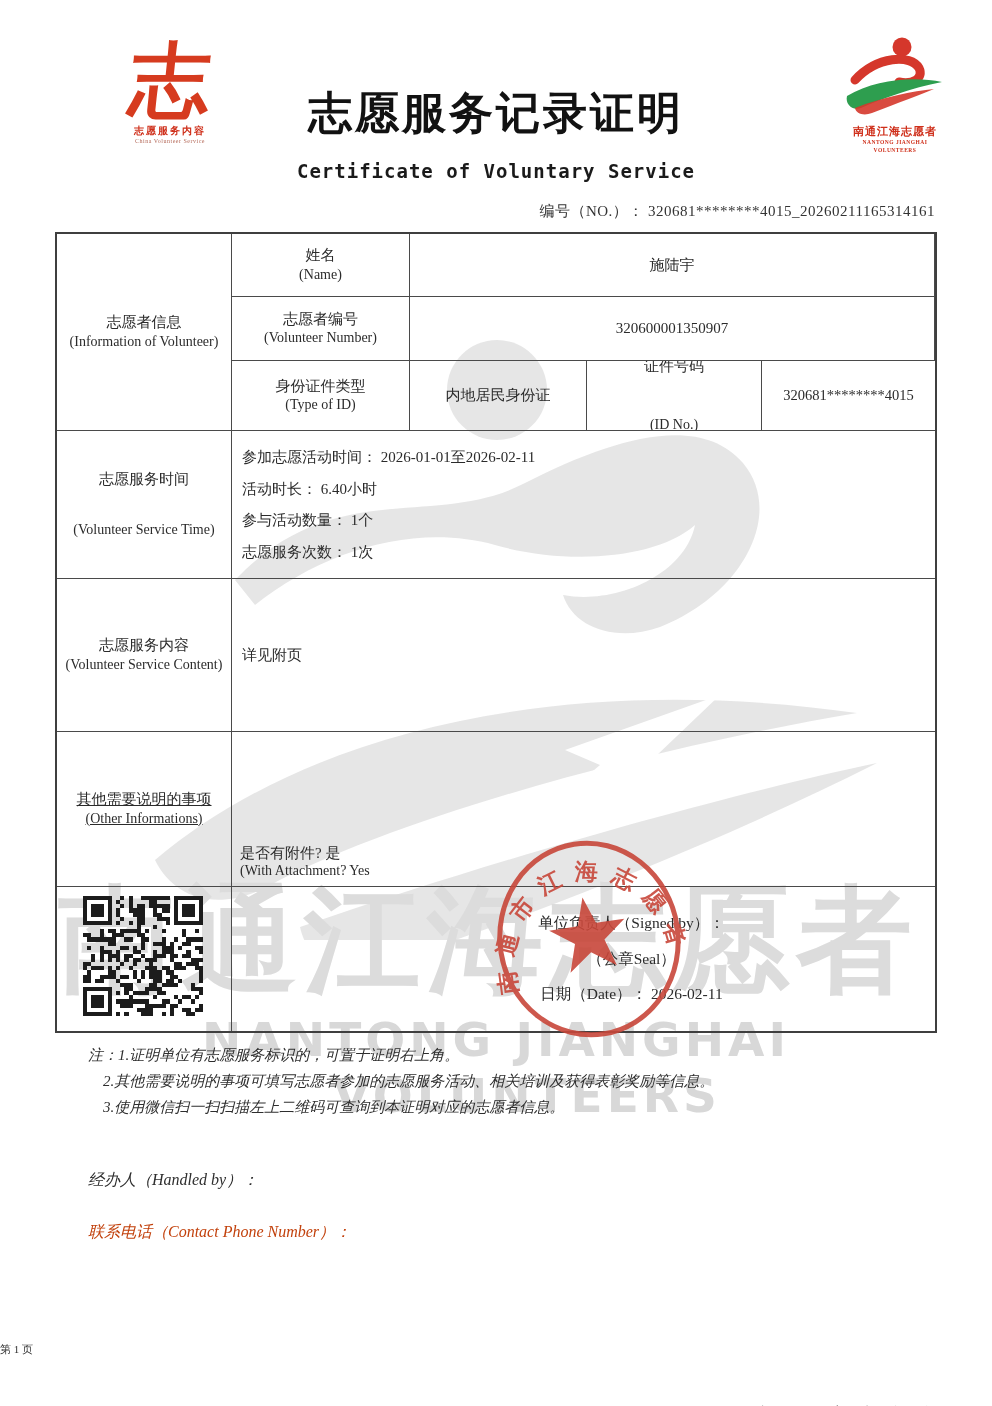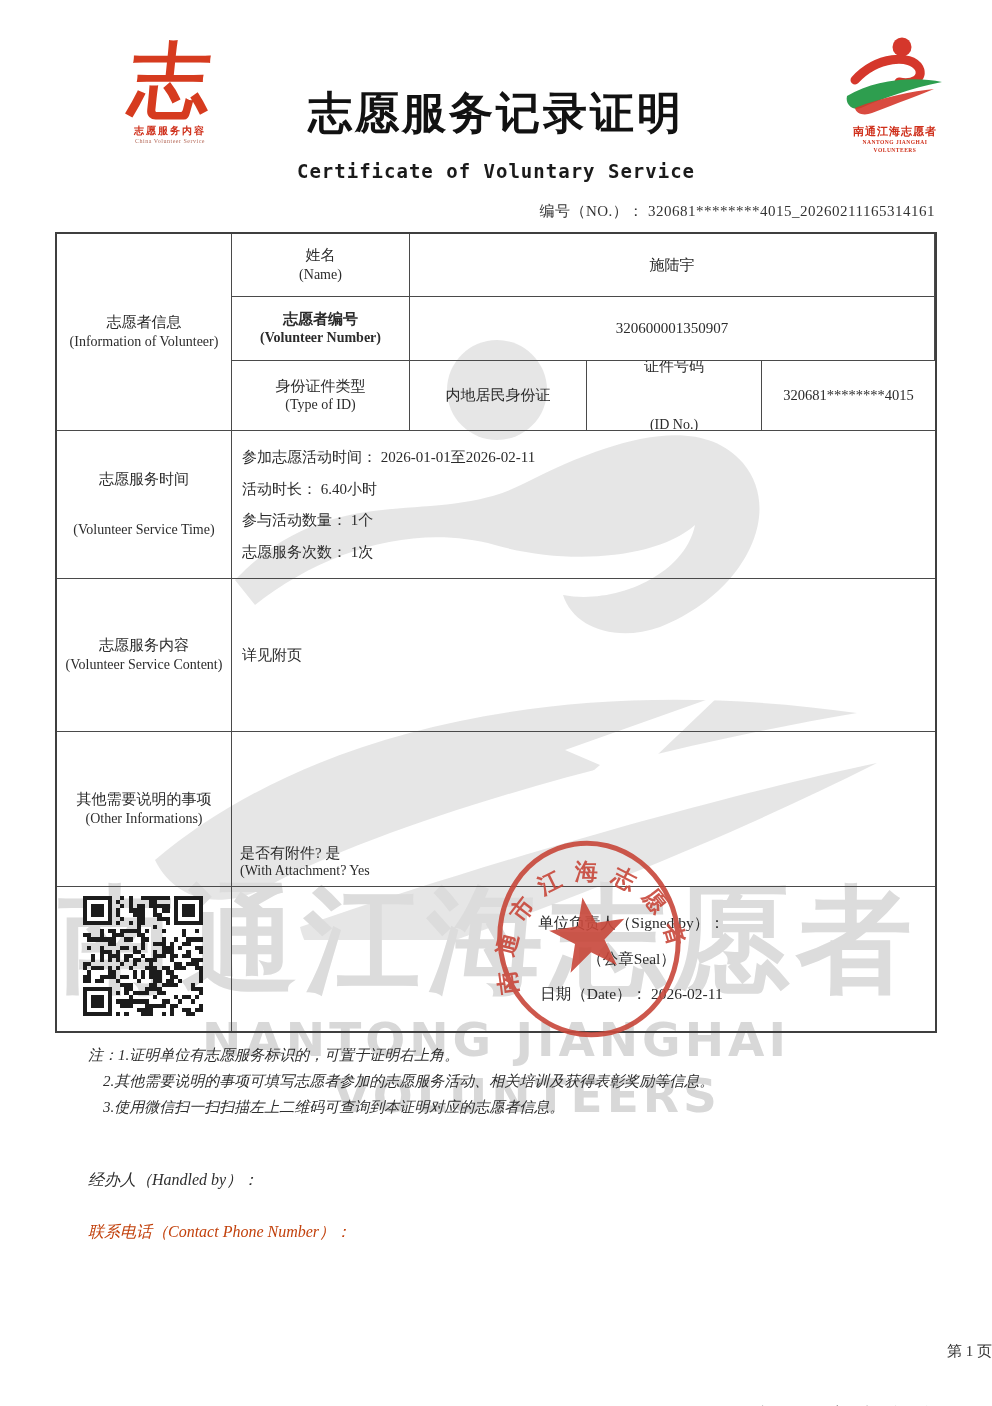--- a/index.html
+++ b/index.html
@@ -68,49 +68,49 @@
     font-size:15px; line-height:1.35; text-align:center; color:#2b2b2b;
     overflow:hidden;
   }
   .cell .en { font-size:14px; }
   .no-r { border-right:none; }
   .no-b { border-bottom:none; }
   .lblcol { flex-direction:column; padding:2px 8px; }
   .c-info   { grid-area:1/1/4/2; }
   .c-nameL  { grid-area:1/2/2/3; }
   .c-nameV  { grid-area:1/3/2/6; }
-  .c-numL   { grid-area:2/2/3/3;font-weight:bold; }
+  .c-numL   { grid-area:2/2/3/3; }
   .c-numV   { grid-area:2/3/3/6; }
   .c-idtL   { grid-area:3/2/4/3; }
   .c-idtV   { grid-area:3/3/4/4; }
   .c-idnL   { grid-area:3/4/4/5;gap:40px; }
   .c-idnV   { grid-area:3/5/4/6; font-size:14.5px; }
   .c-timeL  { grid-area:4/1/5/2;gap:31px; }
   .c-timeC  { grid-area:4/2/5/6; flex-direction:column; align-items:flex-start;
               justify-content:space-around; padding:10px 10px 10px 10px; text-align:left; }
   .c-contL  { grid-area:5/1/6/2; }
   .c-contV  { grid-area:5/2/6/6; justify-content:flex-start; padding-left:10px; text-align:left; }
-  .c-othL   { grid-area:6/1/7/2; }
+  .c-othL   { grid-area:6/1/7/2;text-decoration:underline; }
   .c-othC   { grid-area:6/2/7/6; flex-direction:column; align-items:flex-start;
               justify-content:flex-end; padding:0 0 6px 8px; text-align:left; }
   .c-othC .en { line-height:1.2; }
   .c-qr     { grid-area:7/1/8/2; justify-content:flex-start; align-items:flex-start; padding:9px 0 0 26px; }
   .c-sig    { grid-area:7/2/8/6; flex-direction:column; justify-content:center;
               gap:15px; padding-left:96px; font-size:15.5px; }
   
   .seal { position:absolute; z-index:3; left:490px; top:833px; pointer-events:none; opacity:0.9; }
   
   .notes {
     position:absolute; z-index:2; left:88px; top:1042px; width:840px;
     font-style:italic; font-size:15px; line-height:26px; color:#2e2e2e;
   }
   .notes .cont { padding-left:15px; }
   .handled { position:absolute; z-index:2; left:88px; top:1170px; font-style:italic; font-size:16px; color:#2e2e2e; }
   .contact { position:absolute; z-index:2; left:88px; top:1222px; font-style:italic; font-size:16px; color:#c2410c; }
-  .foot-page { position:absolute; z-index:2; left:0; top:1342px; width:100%; text-align:right; font-size:15px; color:#333; }
+  .foot-page { position:absolute; z-index:2; left:0; top:1342px; width:100%; text-align:left; font-size:11px; color:#333; }
   .foot-src  { position:absolute; z-index:2; right:57px; top:1404px; font-size:15px; color:#333; }
 </style>
 </head>
 <body>
 
 <div class="page">
 
   <svg class="wm wm-figure" width="800" height="645" viewBox="0 0 800 645">
     <g fill="#d7d7d7" opacity="0.62">
       <circle cx="402" cy="95" r="50"></circle>

